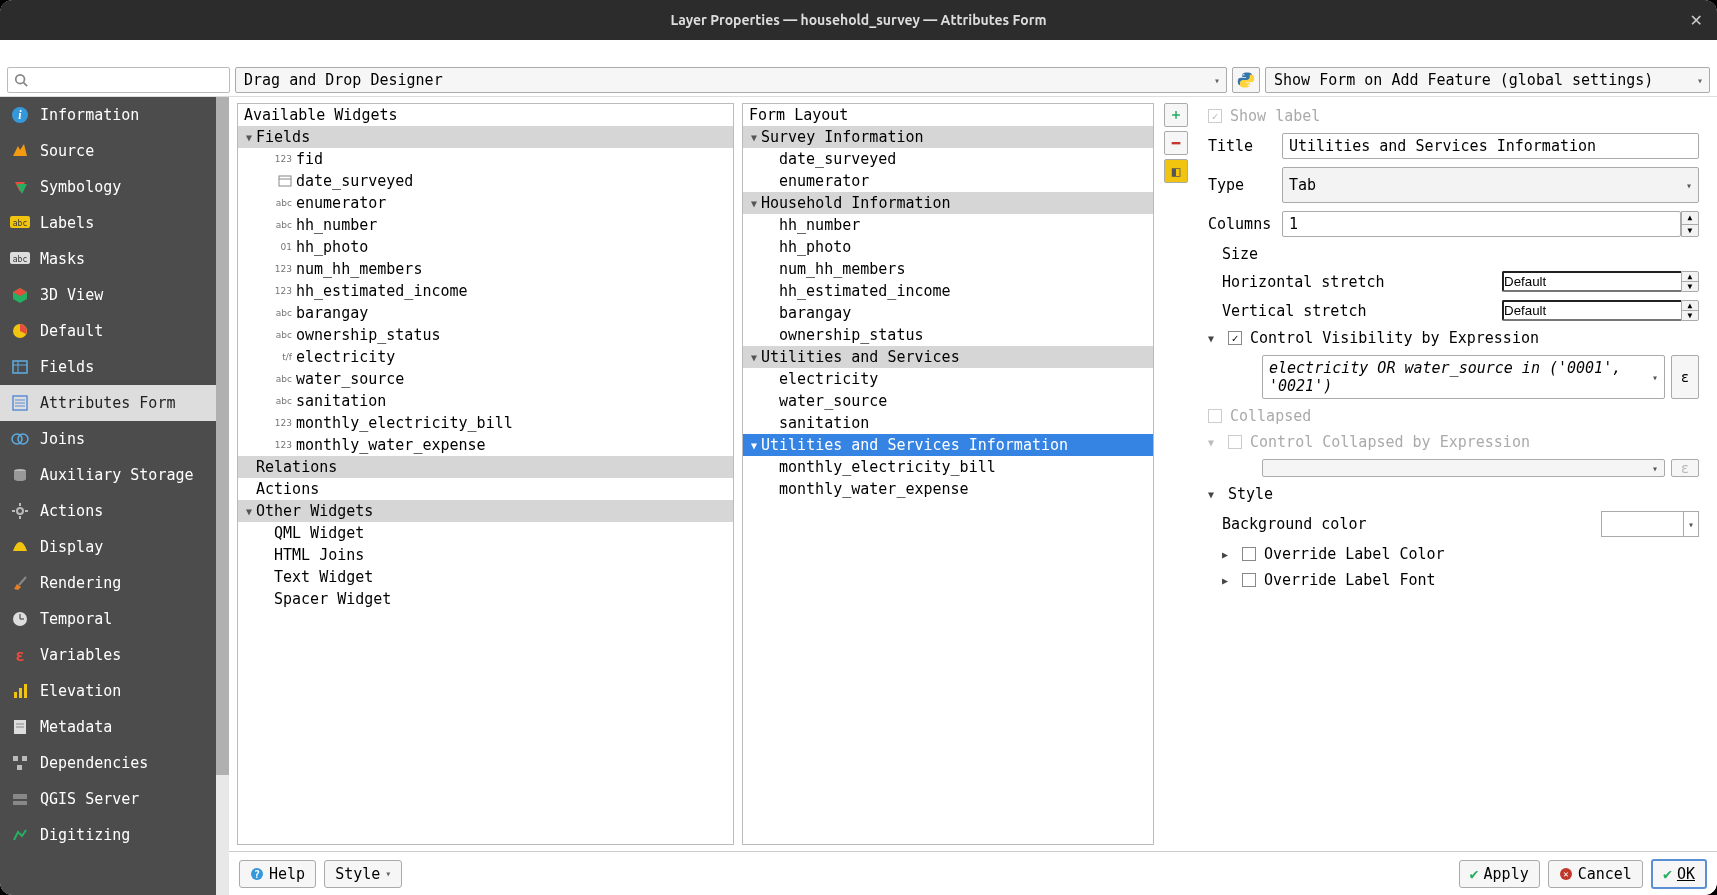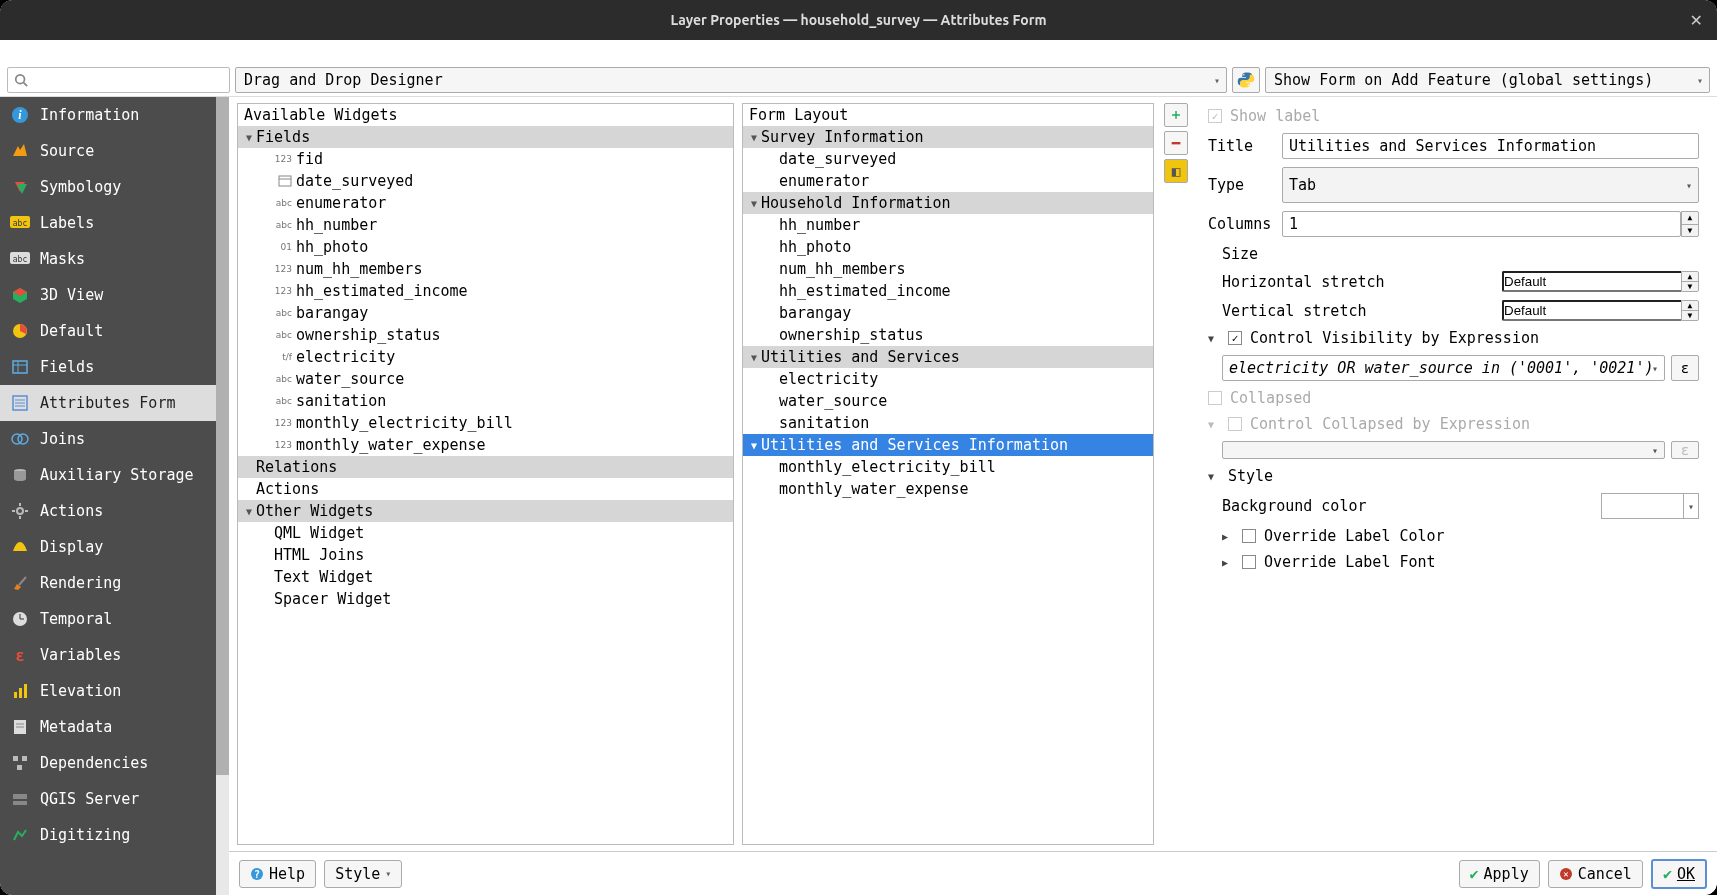--- a/index.html
+++ b/index.html
@@ -310,20 +310,21 @@
     display: flex;
     gap: 6px;
   }
   .expr-input {
     flex: 1;
     border: 1px solid #aaa;
     border-radius: 2px;
     padding: 3px 6px;
     font-style: italic;
     position: relative;
+    margin-left: 40px;
   }
   .expr-input .arrow {
     position: absolute; right: 6px; top: 50%; transform: translateY(-50%);
     font-size: 10px; color: #555; font-style: normal;
   }
   .eps-btn {
     width: 28px;
     border: 1px solid #aaa;
     border-radius: 2px;
     background: #f6f6f6;

